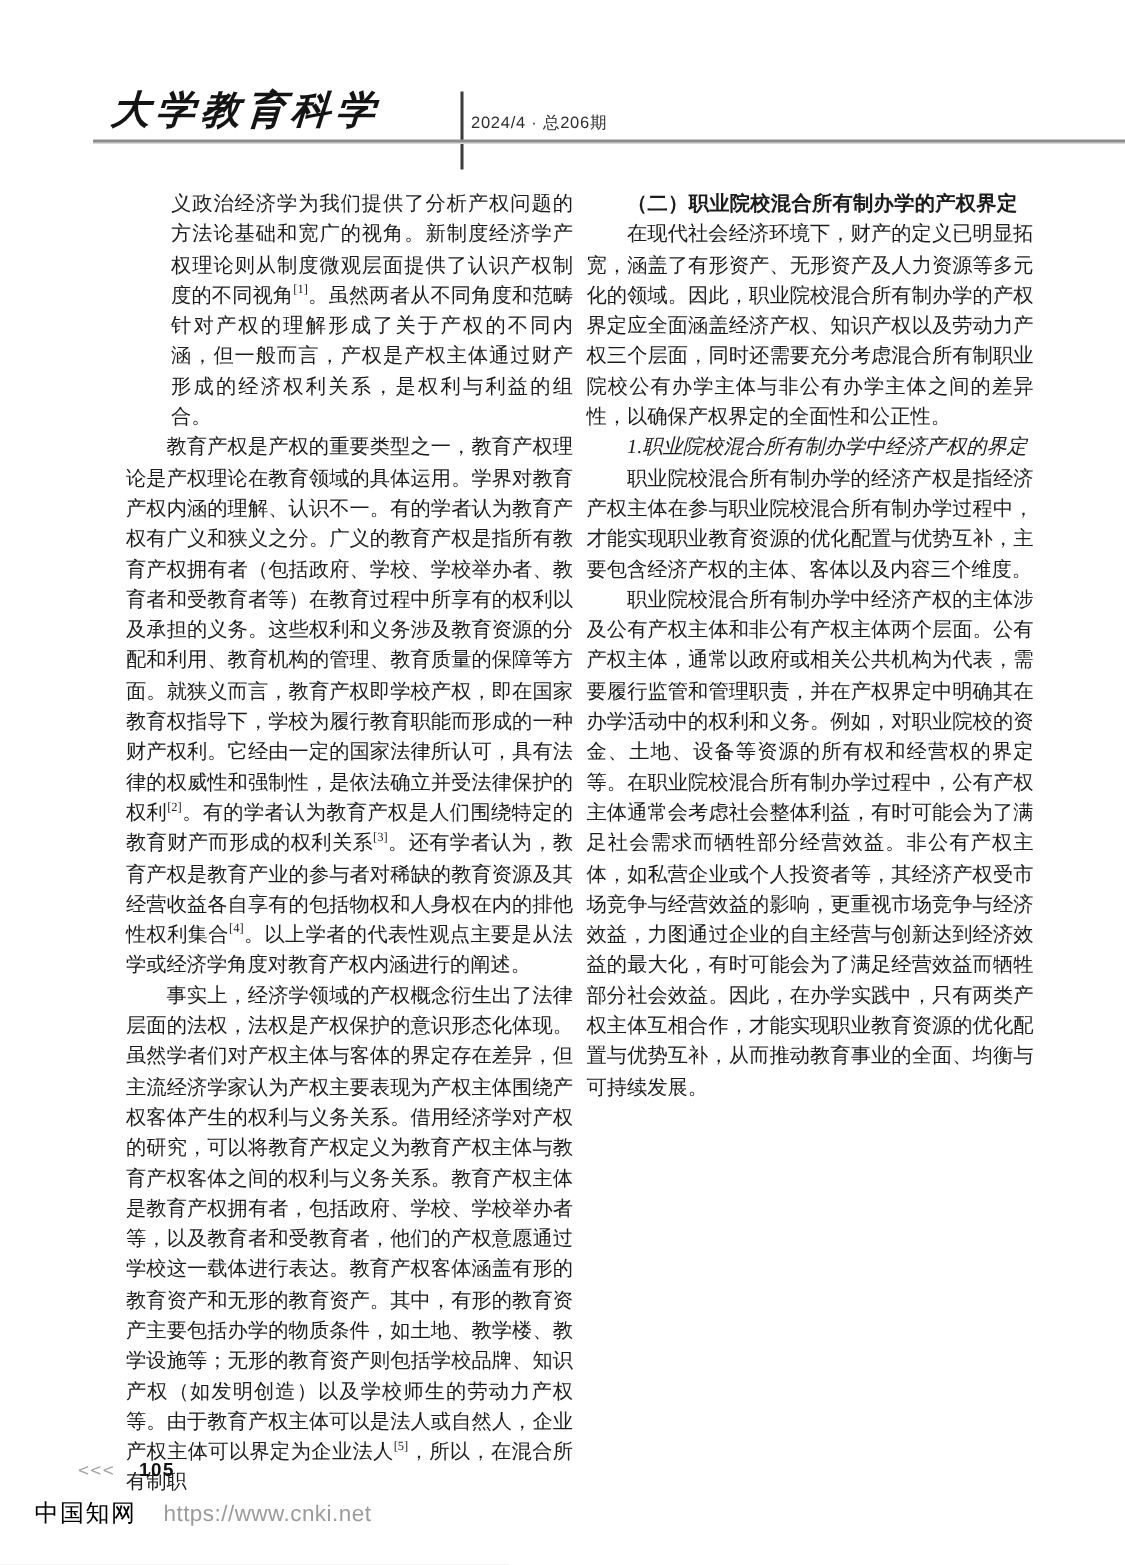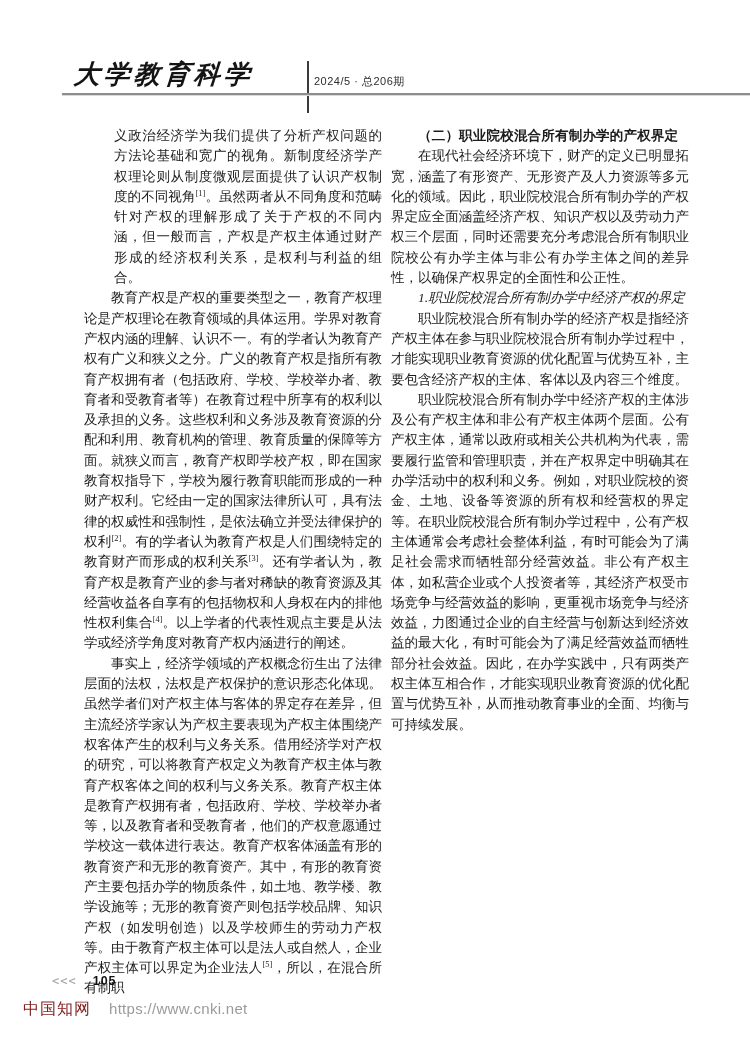--- a/index.html
+++ b/index.html
@@ -59,35 +59,35 @@
     font-size:12px;color:#a3a3a3;letter-spacing:1px;margin-right:16px;
   }
   .page-number{
     font-family:"Liberation Sans","DejaVu Sans",sans-serif;
     font-size:12.5px;font-weight:bold;color:#111;letter-spacing:1px;
   }
   
   .watermark{position:absolute;left:23px;top:999px;white-space:nowrap;}
   .wm-name{
     font-family:"Liberation Sans","DejaVu Sans",sans-serif;
-    font-size:16px;color:#7f1d1d;letter-spacing:1px;margin-right:18px;
+    font-size:16px;color:#000000;letter-spacing:1px;margin-right:18px;
   }
   .wm-url{
     font-family:"Liberation Sans","DejaVu Sans",sans-serif;
     font-size:15px;color:#9b9b9b;letter-spacing:0.3px;
   }
 </style>
 </head>
 <body>
 
 <div class="page">
 
   <div class="brand">大学教育科学</div>
   <div class="header-vrule"></div>
-  <div class="issue-info">2024/5 · 总206期</div>
+  <div class="issue-info">2024/4 · 总206期</div>
   <div class="header-hrule"></div>
 
   <div class="col col-left">
     <p class="para flush">义政治经济学为我们提供了分析产权问题的方法论基础和宽广的视角。新制度经济学产权理论则从制度微观层面提供了认识产权制度的不同视角<sup>[1]</sup>。虽然两者从不同角度和范畴针对产权的理解形成了关于产权的不同内涵，但一般而言，产权是产权主体通过财产形成的经济权利关系，是权利与利益的组合。</p>
     <p class="para">教育产权是产权的重要类型之一，教育产权理论是产权理论在教育领域的具体运用。学界对教育产权内涵的理解、认识不一。有的学者认为教育产权有广义和狭义之分。广义的教育产权是指所有教育产权拥有者（包括政府、学校、学校举办者、教育者和受教育者等）在教育过程中所享有的权利以及承担的义务。这些权利和义务涉及教育资源的分配和利用、教育机构的管理、教育质量的保障等方面。就狭义而言，教育产权即学校产权，即在国家教育权指导下，学校为履行教育职能而形成的一种财产权利。它经由一定的国家法律所认可，具有法律的权威性和强制性，是依法确立并受法律保护的权利<sup>[2]</sup>。有的学者认为教育产权是人们围绕特定的教育财产而形成的权利关系<sup>[3]</sup>。还有学者认为，教育产权是教育产业的参与者对稀缺的教育资源及其经营收益各自享有的包括物权和人身权在内的排他性权利集合<sup>[4]</sup>。以上学者的代表性观点主要是从法学或经济学角度对教育产权内涵进行的阐述。</p>
     <p class="para">事实上，经济学领域的产权概念衍生出了法律层面的法权，法权是产权保护的意识形态化体现。虽然学者们对产权主体与客体的界定存在差异，但主流经济学家认为产权主要表现为产权主体围绕产权客体产生的权利与义务关系。借用经济学对产权的研究，可以将教育产权定义为教育产权主体与教育产权客体之间的权利与义务关系。教育产权主体是教育产权拥有者，包括政府、学校、学校举办者等，以及教育者和受教育者，他们的产权意愿通过学校这一载体进行表达。教育产权客体涵盖有形的教育资产和无形的教育资产。其中，有形的教育资产主要包括办学的物质条件，如土地、教学楼、教学设施等；无形的教育资产则包括学校品牌、知识产权（如发明创造）以及学校师生的劳动力产权等。由于教育产权主体可以是法人或自然人，企业产权主体可以界定为企业法人<sup>[5]</sup>，所以，在混合所有制职</p>
   </div>
 
   <div class="col col-right">
     <p class="para bold-heading">（二）职业院校混合所有制办学的产权界定</p>

